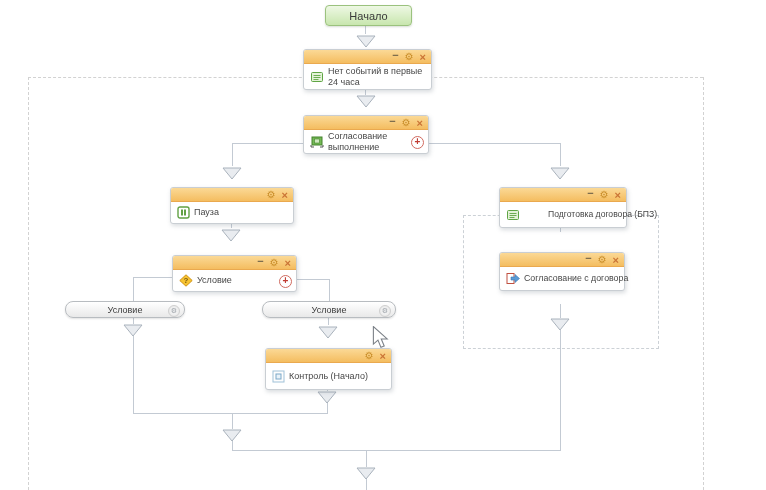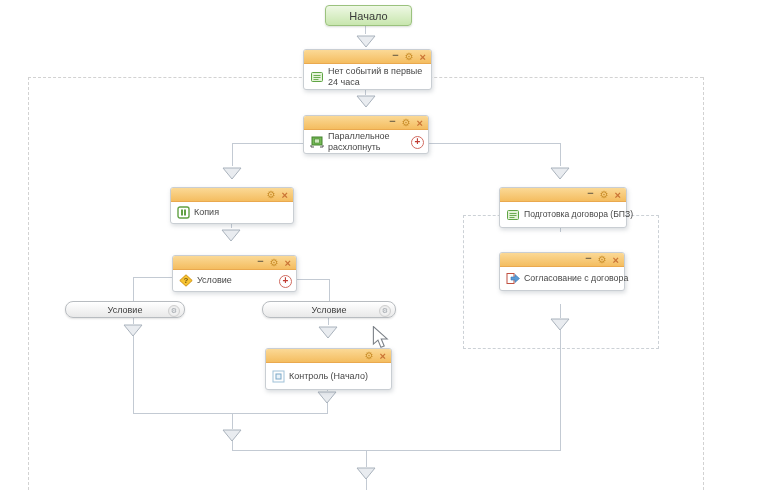--- a/index.html
+++ b/index.html
@@ -150,39 +150,39 @@
     </div>
     <div class="node-body">
       <span class="ic">
           <svg width="14" height="12">
             <rect x="2" y="1" width="10" height="8" fill="#74b955" stroke="#44822e"></rect>
             <rect x="4.5" y="3" width="5" height="4" fill="#cfe9bf" stroke="#44822e" stroke-width="0.6"></rect>
             <path d="M1,9 L1,11 L4,11" fill="none" stroke="#444" stroke-width="0.9"></path>
             <path d="M13,9 L13,11 L10,11" fill="none" stroke="#444" stroke-width="0.9"></path>
           </svg>
         </span>
-      <span class="node-title" style="width:78px;">Параллельное расхлопнуть</span>
+      <span class="node-title" style="width:78px;">Согласование выполнение</span>
       <span class="plus">+</span>
     </div>
   </div>
 
   <div class="node" style="left:170px;top:187px;width:122px;height:35px;">
     <div class="node-header">
       <span class="hb gear">⚙</span>
       <span class="hb close">×</span>
     </div>
     <div class="node-body">
       <span class="ic">
           <svg width="13" height="13">
             <rect x="1" y="1" width="11" height="11" rx="2" fill="#ffffff" stroke="#61a144" stroke-width="1.4"></rect>
             <rect x="4" y="3.5" width="2" height="6" fill="#61a144"></rect>
             <rect x="7" y="3.5" width="2" height="6" fill="#61a144"></rect>
           </svg>
         </span>
-      <span class="node-title">Копия</span>
+      <span class="node-title">Пауза</span>
     </div>
   </div>
 
   <div class="node" style="left:172px;top:255px;width:123px;height:35px;">
     <div class="node-header">
       <span class="hb min">−</span>
       <span class="hb gear">⚙</span>
       <span class="hb close">×</span>
     </div>
     <div class="node-body">
@@ -230,21 +230,21 @@
     </div>
     <div class="node-body">
       <span class="ic">
           <svg width="14" height="12">
             <rect x="1.5" y="1.5" width="11" height="9" rx="1" fill="#e4f2d8" stroke="#5fa544"></rect>
             <line x1="3.5" y1="4.5" x2="10.5" y2="4.5" stroke="#5fa544" stroke-width="0.9"></line>
             <line x1="3.5" y1="6.5" x2="10.5" y2="6.5" stroke="#5fa544" stroke-width="0.9"></line>
             <line x1="3.5" y1="8.5" x2="8.5" y2="8.5" stroke="#5fa544" stroke-width="0.9"></line>
           </svg>
         </span>
-      <span class="node-title nowrap" style="font-size:8.6px;">Подготовка договора (БПЗ)</span>
+      <span class="node-title nowrap" style="font-size:8.6px;margin-left:24px;">Подготовка договора (БПЗ)</span>
     </div>
   </div>
 
   <div class="node" style="left:499px;top:252px;width:124px;height:37px;">
     <div class="node-header">
       <span class="hb min">−</span>
       <span class="hb gear">⚙</span>
       <span class="hb close">×</span>
     </div>
     <div class="node-body">

